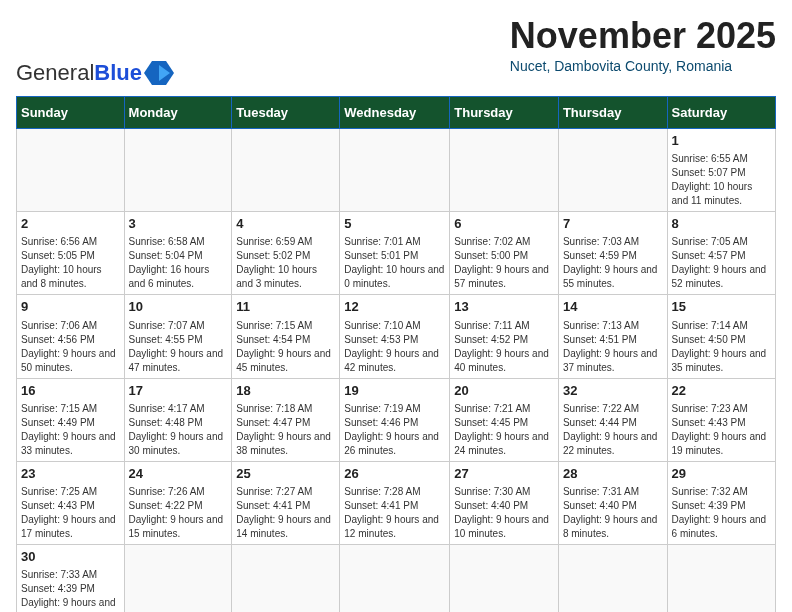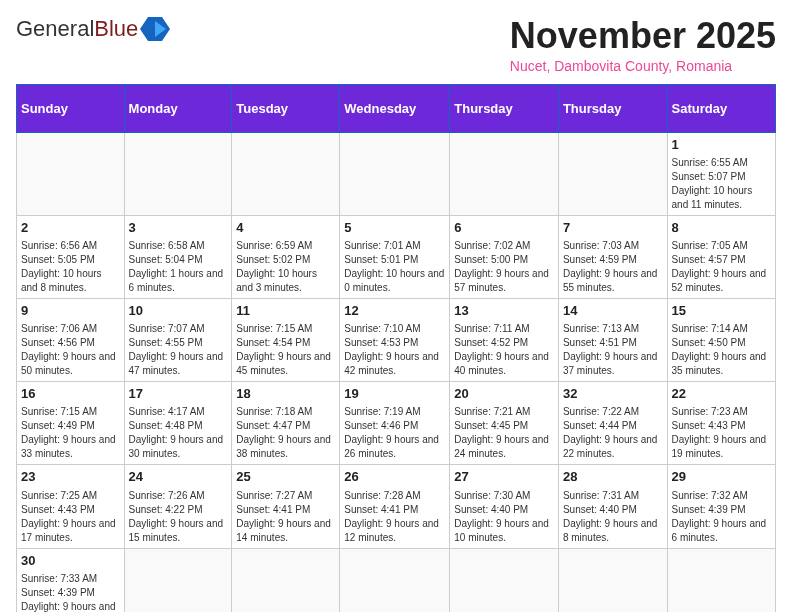--- a/index.html
+++ b/index.html
@@ -13,54 +13,55 @@
     .header-section {
       display: flex;
       justify-content: space-between;
       align-items: flex-start;
       margin-bottom: 10px;
     }
     .logo-area {
       display: flex;
       flex-direction: column;
       align-items: center;
+      margin-top: 44px;
     }
     .logo-text {
       display: flex;
       align-items: center;
       font-size: 22px;
       font-weight: normal;
     }
     .logo-general { color: #333; font-weight: normal; }
-    .logo-blue { color: #7f1d1d; font-weight: normal; }
+    .logo-blue { color: #1d4ed8; font-weight: bold; }
     .title-area {
       text-align: left;
     }
     .month-title {
       font-size: 36px;
       font-weight: bold;
       color: #222;
       line-height: 1.1;
     }
     .location-subtitle {
       font-size: 14px;
-      color: #ec4899;
+      color: #0c4a6e;
       margin-top: 2px;
     }
     .calendar-table {
       width: 100%;
       border-collapse: collapse;
       border: 1px solid #ccc;
     }
     .calendar-table th {
-      background-color: #6d28d9;
+      background-color: #14532d;
       color: #fff;
       font-size: 13px;
       font-weight: bold;
-      padding: 16px 4px;
+      padding: 8px 4px;
       text-align: left;
       border: 1px solid #1565c0;
     }
     .calendar-table td {
       vertical-align: top;
       border: 1px solid #ccc;
       padding: 3px 4px;
       width: 113px;
       min-height: 72px;
       font-size: 10px;
@@ -129,21 +130,21 @@
         <td>
           <span class="day-number">2</span>
           <div>Sunrise: 6:56 AM</div>
           <div>Sunset: 5:05 PM</div>
           <div>Daylight: 10 hours and 8 minutes.</div>
         </td>
         <td>
           <span class="day-number">3</span>
           <div>Sunrise: 6:58 AM</div>
           <div>Sunset: 5:04 PM</div>
-          <div>Daylight: 1 hours and 6 minutes.</div>
+          <div>Daylight: 16 hours and 6 minutes.</div>
         </td>
         <td>
           <span class="day-number">4</span>
           <div>Sunrise: 6:59 AM</div>
           <div>Sunset: 5:02 PM</div>
           <div>Daylight: 10 hours and 3 minutes.</div>
         </td>
         <td>
           <span class="day-number">5</span>
           <div>Sunrise: 7:01 AM</div>

